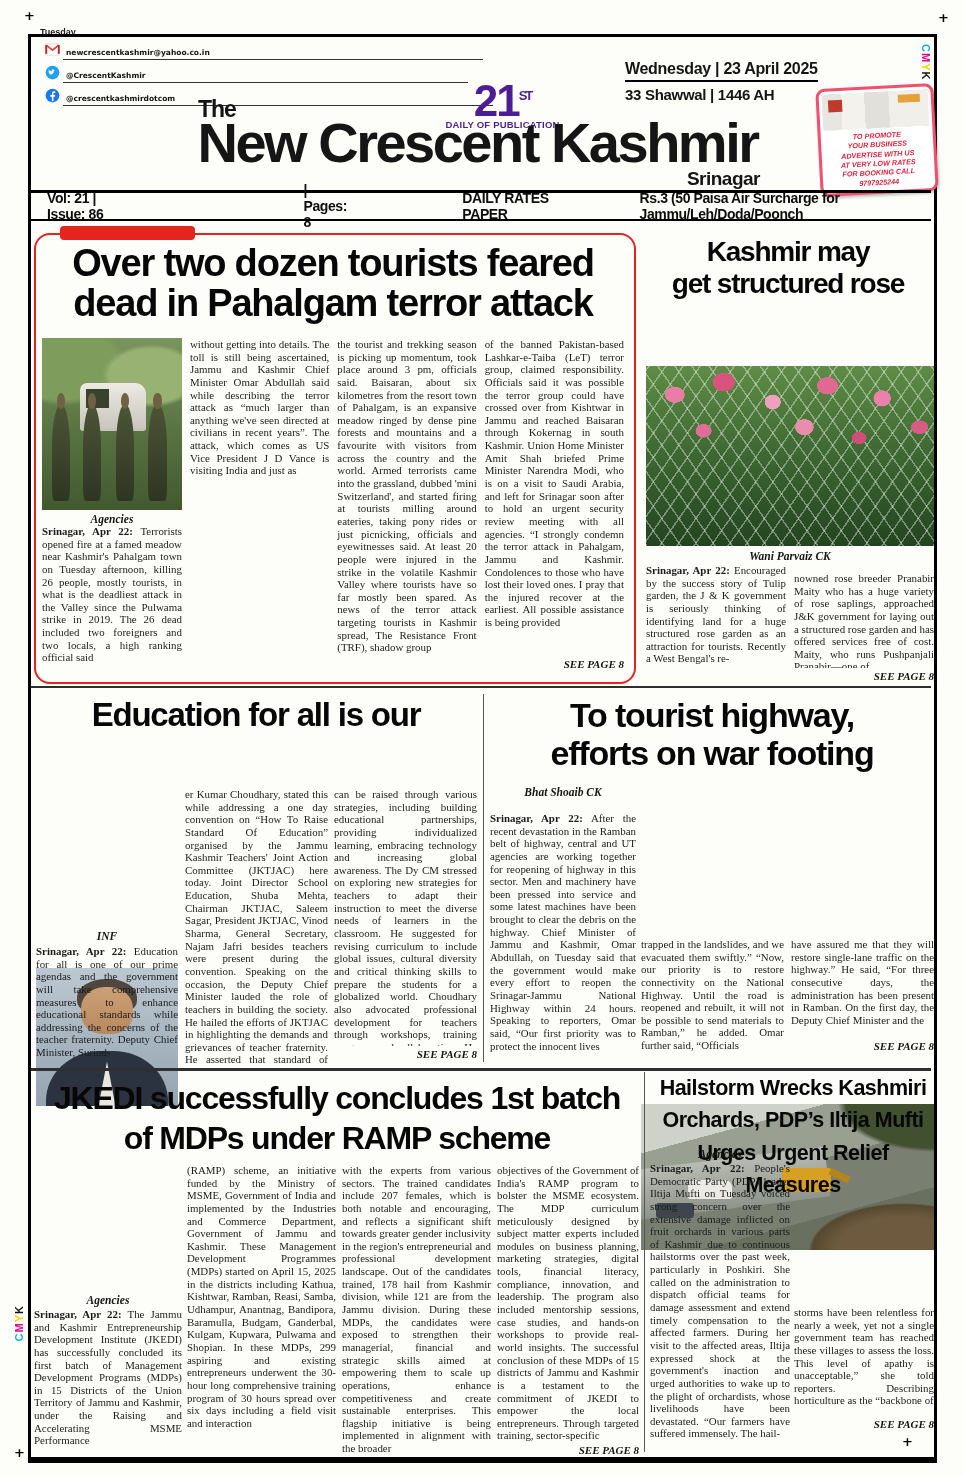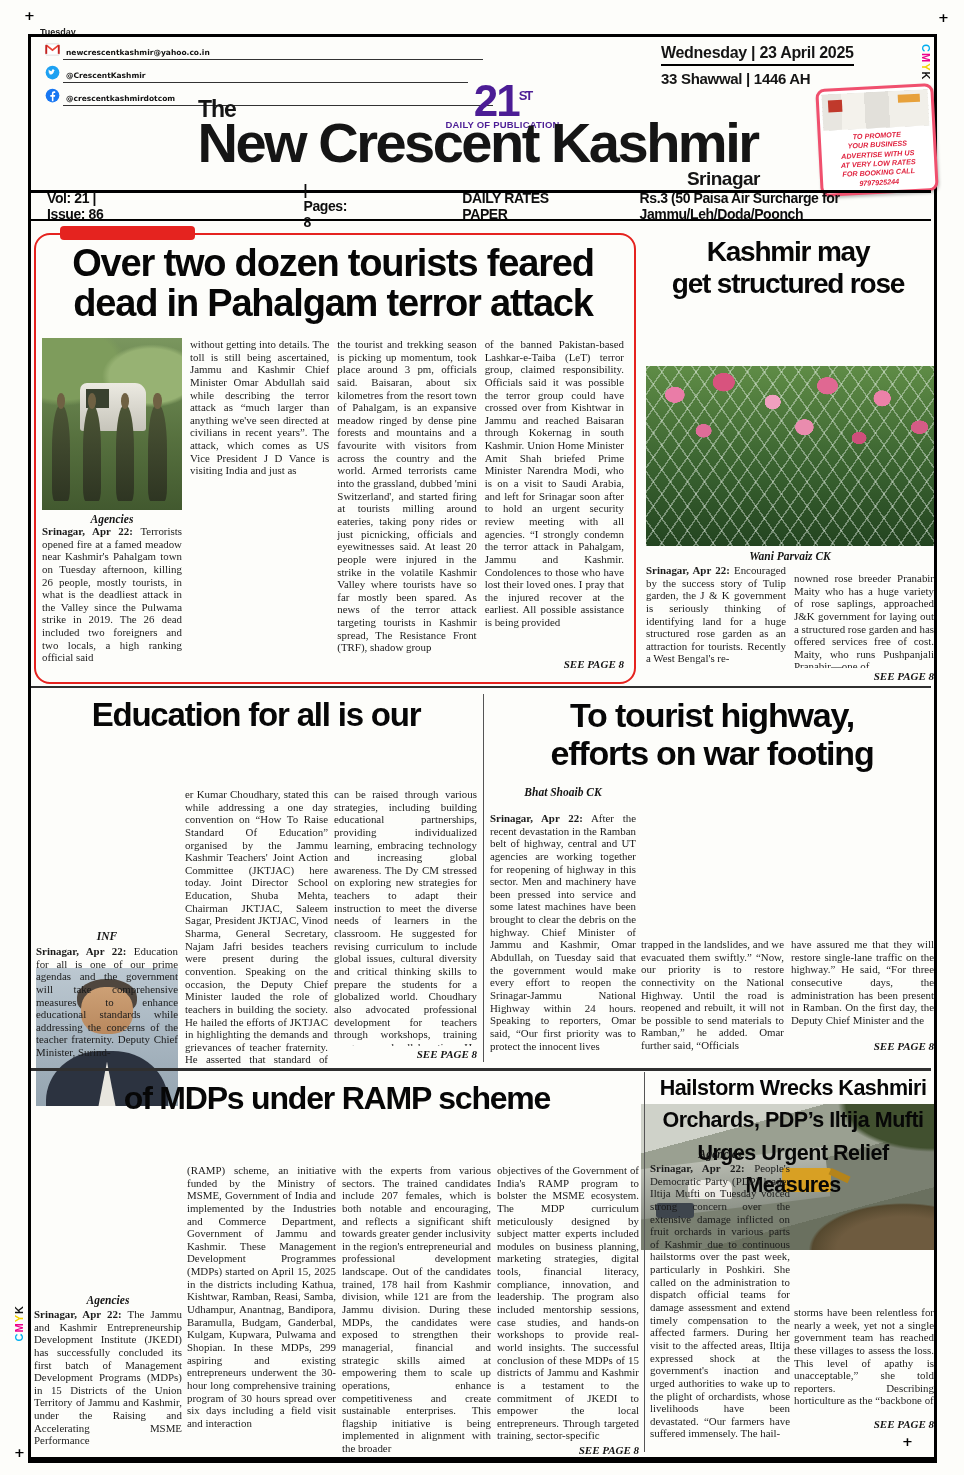--- a/index.html
+++ b/index.html
@@ -135,21 +135,21 @@
       <span class="txt">@crescentkashmirdotcom</span>
     </div>
     <div class="contact-ul" style="width:430px;margin:2px 0 0 18px;"></div>
   </div>
 
   <div class="abs badge21" style="left:430px;top:38px;width:145px;">
     <div class="num"><span>21</span><sup>ST</sup></div>
     <div class="lbl">DAILY OF PUBLICATION</div>
   </div>
 
-  <div class="abs" style="left:625px;top:44px;width:290px;margin-left:36px;">
+  <div class="abs" style="left:625px;top:60px;width:290px;">
     <div class="dateline1" style="display:inline-block;">Wednesday |  23 April  2025</div>
     <div class="dateline2">33 Shawwal |  1446 AH</div>
   </div>
 
   <div class="abs mast-the" style="left:198px;top:96px;text-align:right;">The</div>
   <div class="abs mast-title" style="left:190px;top:116px;width:575px;text-align:center;">New Crescent Kashmir</div>
   <div class="abs mast-city" style="left:600px;top:168px;width:160px;">Srinagar</div>
 
   <div class="abs sticker" style="left:818px;top:86px;">
     <div class="collage"></div>
@@ -274,20 +274,21 @@
   <div class="abs" style="left:791px;top:938px;width:143px;">
     <div class="bcol" style="height:100px;">
         <p>have assured me that they will restore single-lane traffic on the highway.” He said, “For three consecutive days, the administration has been present in Ramban. On the first day, the Deputy Chief Minister and the</p>
       </div>
     <div class="seepage">SEE PAGE 8</div>
   </div>
 
   <div class="abs hband" style="left:31px;top:1068px;width:900px;height:3px;"></div>
 
   <div class="abs hl" style="left:36px;top:1078px;width:602px;font-size:32px;line-height:1.25;">
+    <div>JKEDI successfully concludes 1st batch</div>
     <div>of MDPs under RAMP scheme</div>
   </div>
 
   <div class="abs byline" style="left:34px;top:1294px;width:148px;">Agencies</div>
   <div class="abs bcol" style="left:34px;top:1308px;width:148px;height:150px;">
     <p><span class="dl">Srinagar, Apr 22:</span> <span>The Jammu and Kashmir Entrepreneurship Development Institute (JKEDI) has successfully concluded its first batch of Management Development Programs (MDPs) in 15 Districts of the Union Territory of Jammu and Kashmir, under the Raising and Accelerating MSME Performance</span></p>
   </div>
   <div class="abs bcol" style="left:187px;top:1164px;width:149px;height:294px;">
       <p>(RAMP) scheme, an initiative funded by the Ministry of MSME, Government of India and implemented by the Industries and Commerce Department, Government of Jammu and Kashmir. These Management Development Programmes (MDPs) started on April 15, 2025 in the districts including Kathua, Kishtwar, Ramban, Reasi, Samba, Udhampur, Anantnag, Bandipora, Baramulla, Budgam, Ganderbal, Kulgam, Kupwara, Pulwama and Shopian. In these MDPs, 299 aspiring and existing entrepreneurs underwent the 30-hour long comprehensive training program of 30 hours spread over six days including a field visit and interaction</p>
     </div>

